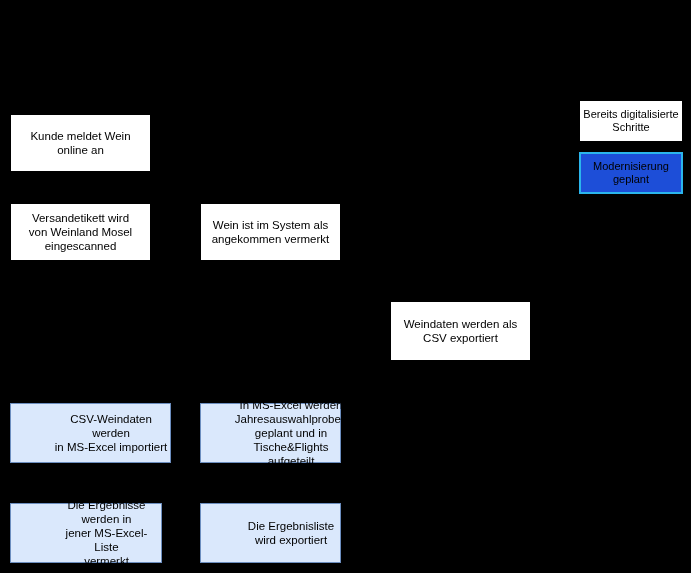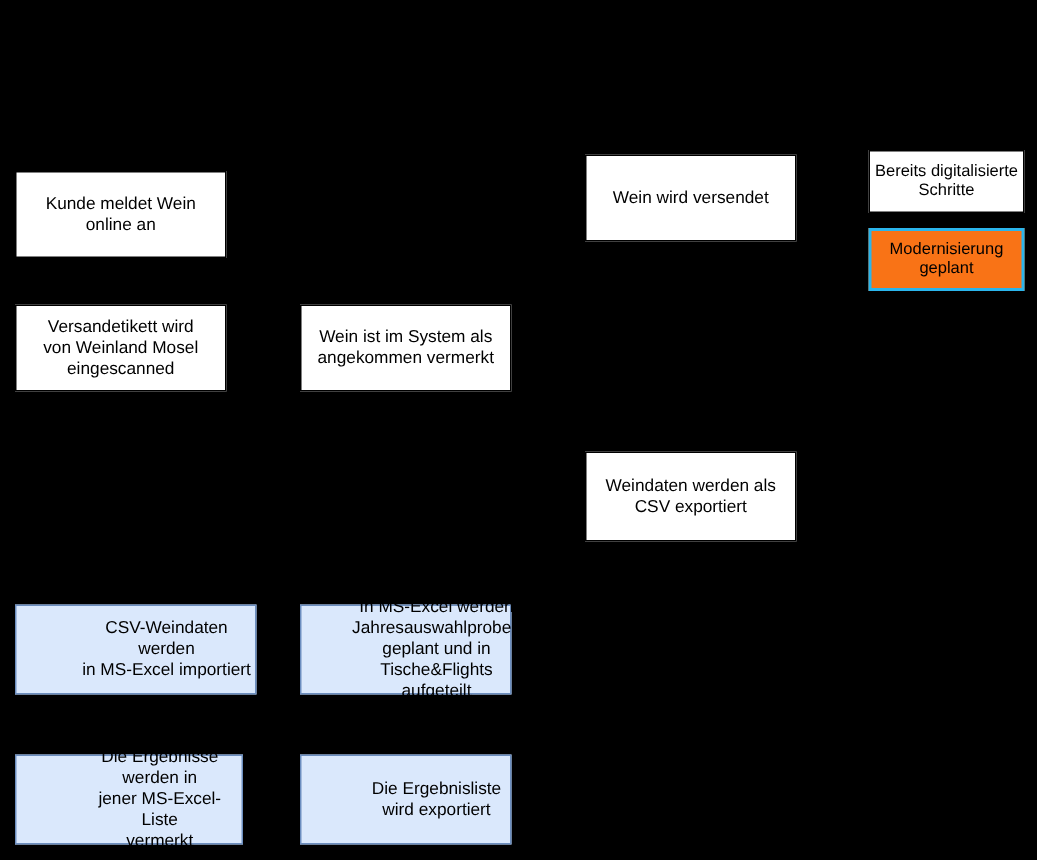--- a/index.html
+++ b/index.html
@@ -27,21 +27,21 @@
   .planned {
     background:#dae8fc;
     border:1px solid #6c8ebf;
     padding-left:43px;
   }
   .highlight-left {
     border-left:3px solid #2bb5ec;
   }
   .legend-node { font-size:11px; line-height:13px; }
   .legend-planned {
-    background:#f97316;
+    background:#1d4ed8;
     border:2px solid #2bb5ec;
   }
   .arrowhead {
     position:absolute;
     width:0; height:0;
     border-top:9px solid transparent;
     border-bottom:9px solid transparent;
     border-left:8px solid #000000;
   }
 </style>
@@ -63,21 +63,20 @@
 
   <div class="node digitized" style="left:200px; top:203px; width:141px; height:58px">Wein ist im System als
 angekommen vermerkt</div>
   <div class="node planned" style="left:200px; top:403px; width:141px; height:60px">In MS-Excel werden
 Jahresauswahlproben
 geplant und in
 Tische&amp;Flights aufgeteilt</div>
   <div class="node planned" style="left:200px; top:503px; width:141px; height:60px">Die Ergebnisliste
 wird exportiert</div>
 
-  <div class="node digitized" style="left:390px; top:103px; width:141px; height:58px">Wein wird versendet</div>
   <div class="node digitized" style="left:390px; top:301px; width:141px; height:60px">Weindaten werden als
 CSV exportiert</div>
 
   <div class="arrowhead" style="left:381px; top:417px"></div>
 
   <div class="node digitized legend-node" style="left:579px; top:100px; width:104px; height:42px">Bereits digitalisierte
 Schritte</div>
   <div class="node legend-node legend-planned" style="left:579px; top:152px; width:104px; height:42px">Modernisierung
 geplant</div>
 

